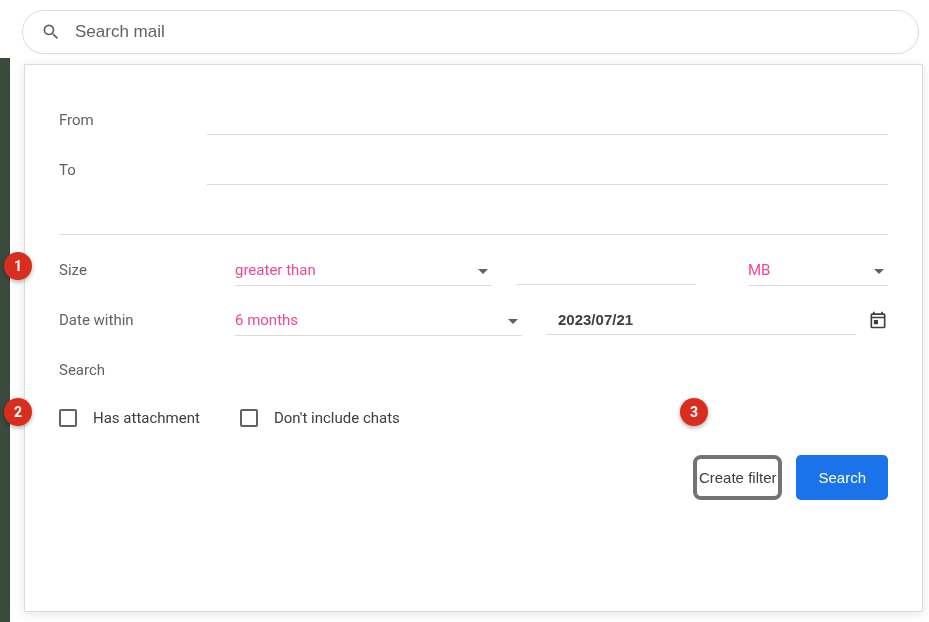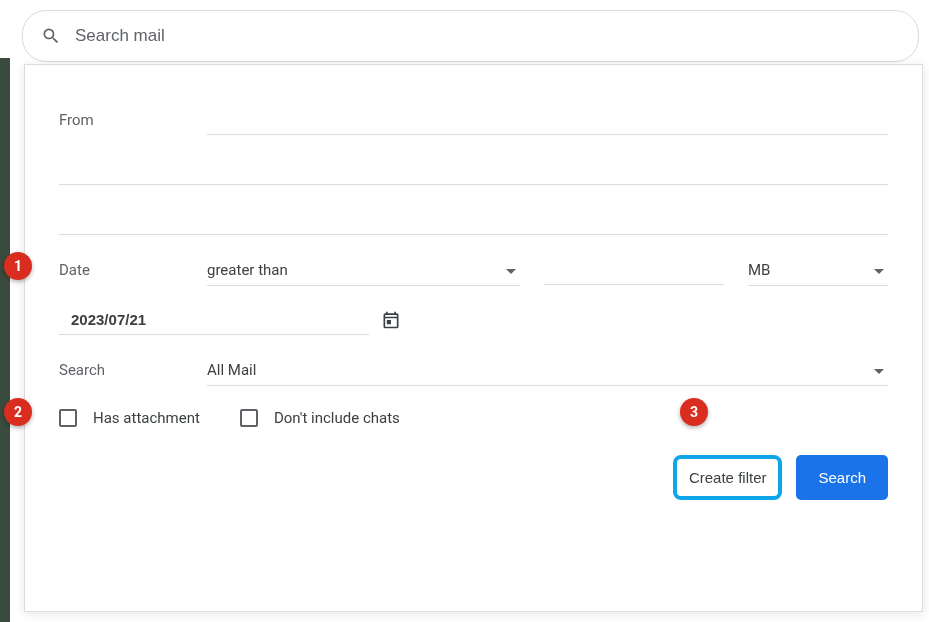--- a/index.html
+++ b/index.html
@@ -17,21 +17,21 @@
       top: 58px;
       bottom: 0;
       width: 10px;
       background: #3a4a3c;
     }
     .search-bar {
       position: absolute;
       top: 10px;
       left: 22px;
       right: 10px;
-      height: 52px;
+      height: 44px;
       background: #fff;
       border: 1px solid #dadce0;
       border-radius: 24px;
       display: flex;
       align-items: center;
       padding: 16px 18px;
       gap: 14px;
       box-shadow: 0 1px 2px rgba(0,0,0,0.03);
     }
     .search-bar input {
@@ -75,21 +75,22 @@
       outline: none;
       background: transparent;
     }
     .select-wrap {
       position: relative;
       border-bottom: 1px solid #dadce0;
       display: flex;
       align-items: center;
       padding: 6px 0;
       font-size: 15px;
-      color: #404040;
+      color: #ec4899;
+      margin-left: 28px;
     }
     .select-wrap .caret {
       position: absolute;
       right: 4px;
     }
     .caret svg { fill: #5f6368; }
     .size-row .select-wrap.size-op { flex: 1; margin-right: 24px; }
     .size-row .underline-input.size-val { width: 180px; flex: none; margin-right: 24px; }
     .size-row .select-wrap.size-unit { width: 140px; align-items: flex-end; }
     .date-row .select-wrap.date-range { flex: 1; margin-right: 24px; }
@@ -124,24 +125,24 @@
     }
     .btn {
       padding: 10px 22px;
       font-size: 15px;
       border-radius: 5px;
       cursor: pointer;
       font-weight: 500;
     }
     .btn-filter {
       background: #fff;
-      border: 4px solid #0ea5e9;
+      border: 4px solid #737373;
       color: #3c4043;
       border-radius: 8px;
-      padding: 10px 12px;
+      padding: 10px 2px;
       margin-left: 48px;
     }
     .btn-search {
       background: #1a73e8;
       border: none;
       color: #fff;
     }
     .badge {
       position: absolute;
       width: 28px;
@@ -177,63 +178,65 @@
 </div>
 
 <div class="panel">
 
   <div class="row">
     <div class="label">From</div>
     <input class="underline-input" value="" style="">
   </div>
 
   <div class="row">
+    <div class="label">To</div>
     <input class="underline-input" value="" style="">
   </div>
 
 
 
   <div class="row">
     <input class="underline-input" value="" style="">
   </div>
 
   <div class="row size-row">
-    <div class="label">Date</div>
+    <div class="label">Size</div>
     <div class="select-wrap size-op">
       <span>greater than</span>
       <span class="caret"><svg width="10" height="6" viewBox="0 0 10 6">
             <path d="M0 0l5 5 5-5z"></path>
           </svg></span>
     </div>
     <input class="underline-input size-val" value="" style="">
     <div class="select-wrap size-unit">
       <span>MB</span>
       <span class="caret"><svg width="10" height="6" viewBox="0 0 10 6">
             <path d="M0 0l5 5 5-5z"></path>
           </svg></span>
     </div>
   </div>
 
   <div class="row date-row">
+    <div class="label">Date within</div>
+    <div class="select-wrap date-range">
+      <span>6 months</span>
+      <span class="caret"><svg width="10" height="6" viewBox="0 0 10 6">
+            <path d="M0 0l5 5 5-5z"></path>
+          </svg></span>
+    </div>
     <input class="underline-input date-val" value="2023/07/21" style="">
     <span class="cal-icon">
       <svg width="20" height="20" viewBox="0 0 24 24" fill="#3c4043">
           <path d="M19 4h-1V2h-2v2H8V2H6v2H5a2 2 0 00-2 2v14a2 2 0 002 2h14a2 2 0 002-2V6a2 2 0 00-2-2zm0 16H5V10h14v10zm0-12H5V6h14v2zM7 12h5v5H7z"></path>
         </svg>
     </span>
   </div>
 
   <div class="row search-row">
     <div class="label">Search</div>
-    <div class="select-wrap">
-      <span>All Mail</span>
-      <span class="caret"><svg width="10" height="6" viewBox="0 0 10 6">
-            <path d="M0 0l5 5 5-5z"></path>
-          </svg></span>
-    </div>
   </div>
 
   <div class="checks">
     <div class="check">
       <div class="checkbox"></div>
       <span>Has attachment</span>
     </div>
     <div class="check">
       <div class="checkbox"></div>
       <span>Don't include chats</span>

